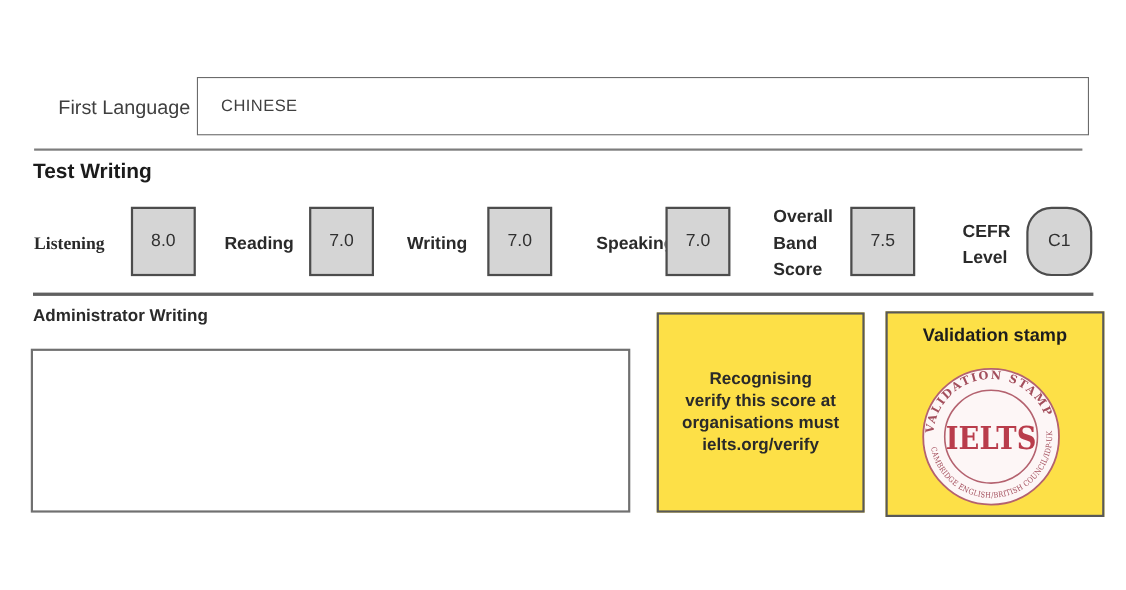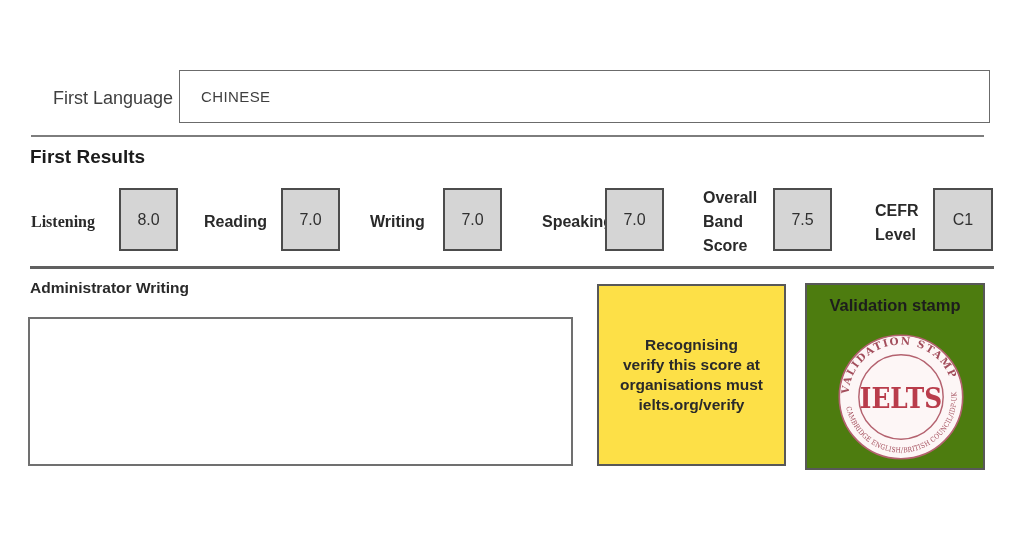--- a/index.html
+++ b/index.html
@@ -32,37 +32,37 @@
 
   .ac-heading{position:absolute;left:30px;top:279px;font-size:15.5px;font-weight:700;color:var(--ink);}
   .ac-box{position:absolute;left:28px;top:317px;width:545px;height:149px;
     border:2px solid #707070;background:#fff;}
 
   .verify-box{position:absolute;left:597px;top:284px;width:189px;height:182px;
     border:2px solid #585858;background:#fde047;
     display:flex;flex-direction:column;align-items:center;justify-content:center;}
   .verify-line{font-size:15.5px;font-weight:700;color:var(--ink);line-height:20px;text-align:center;}
 
-  .stamp-box{position:absolute;left:805px;top:283px;width:180px;height:187px;
-    border:2px solid #585858;background:#4d7c0f;}
+  .stamp-box{position:absolute;left:805px;top:283px;width:199px;height:187px;
+    border:2px solid #585858;background:#fde047;}
   .stamp-heading{position:absolute;left:0;top:11px;width:100%;text-align:center;
     font-size:16.5px;font-weight:700;color:#1d1d1d;}
   .stamp-svg{position:absolute;left:22px;top:40px;}
 </style>
 </head>
 <body>
 
 <div class="page">
 
   <div class="fl-label">First Language</div>
   <input class="fl-input" type="text" value="CHINESE" style="">
 
   <div class="rule rule1"></div>
 
-  <div class="tr-heading">First Results</div>
+  <div class="tr-heading">Test Writing</div>
 
   <div class="score-label" style="left:31px;top:210px;font-family:Liberation Serif, serif;">Listening</div>
   <div class="score-box" style="left:119px;">
       <span>8.0</span>
     </div>
 
   <div class="score-label" style="left:204px;top:210px;">Reading</div>
   <div class="score-box" style="left:281px;">
       <span>7.0</span>
     </div>
@@ -76,21 +76,21 @@
   <div class="score-box" style="left:605px;">
       <span>7.0</span>
     </div>
 
   <div class="score-label" style="left:703px;top:186px;width:72px;">Overall Band Score</div>
   <div class="score-box" style="left:773px;">
       <span>7.5</span>
     </div>
 
   <div class="score-label" style="left:875px;top:199px;width:55px;">CEFR Level</div>
-  <div class="score-box" style="left:933px;width:60px;">
+  <div class="score-box" style="left:933px;width:60px;border-radius:23px;">
       <span>C1</span>
     </div>
 
   <div class="rule rule2"></div>
 
   <div class="ac-heading">Administrator Writing</div>
   <div class="ac-box"></div>
 
   <div class="verify-box">
     <div class="verify-line">Recognising</div>

